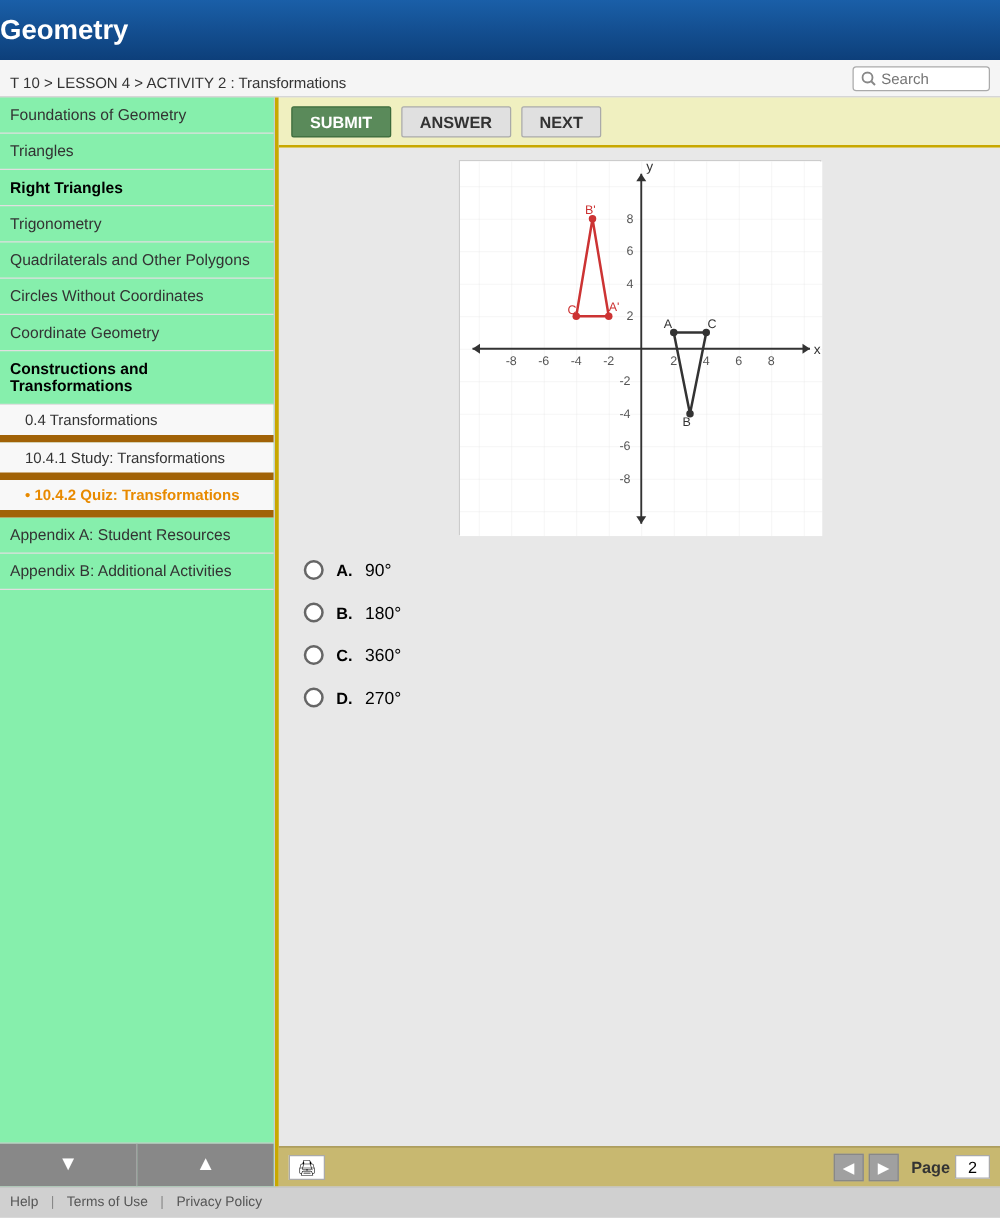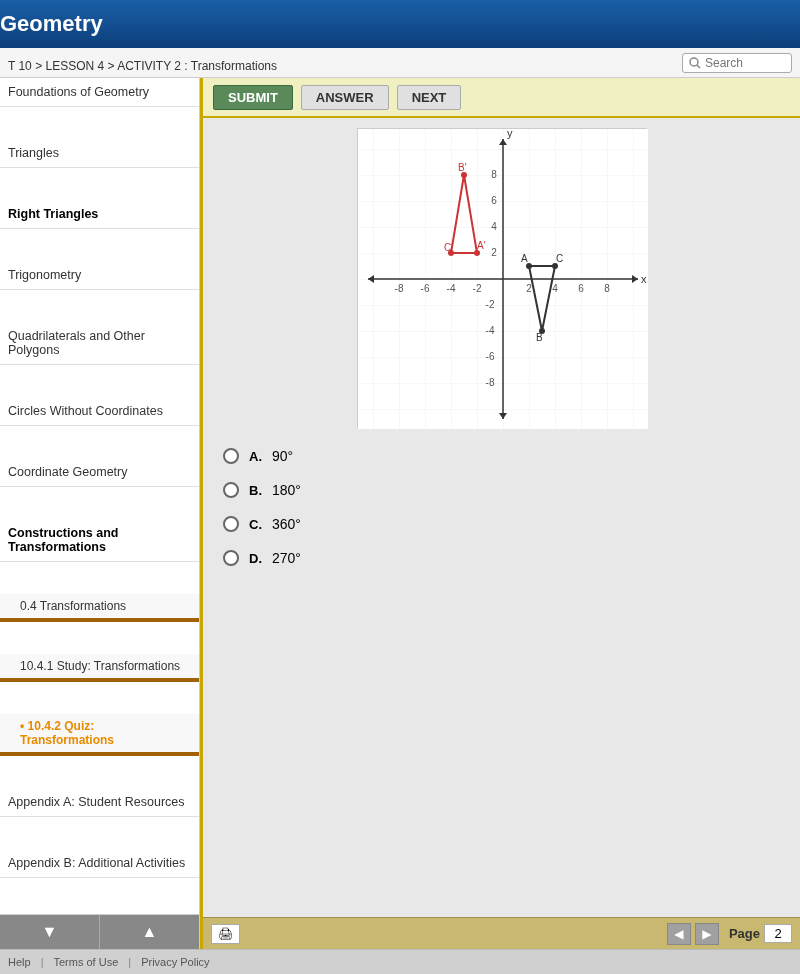--- a/index.html
+++ b/index.html
@@ -43,46 +43,45 @@
     #search-icon-svg { margin-right: 4px; }
 
     
     #main-layout {
       display: flex;
       height: calc(974px - 48px - 30px - 25px);
     }
 
     
     #sidebar {
-      width: 200px;
-      background: #ffffff;
+      width: 220px;
+      background: #86efac;
       border-right: 1px solid #ccc;
       overflow-y: auto;
       flex-shrink: 0;
       display: flex;
       flex-direction: column;
-      gap: 32px;
     }
     .sidebar-item {
       padding: 7px 8px;
       font-size: 12.5px;
       color: #333;
       cursor: pointer;
       border-bottom: 1px solid #e0e0e0;
     }
     .sidebar-item.active-section {
       font-weight: bold;
       color: #000;
     }
     .sidebar-subitem {
       padding: 5px 8px 5px 20px;
       font-size: 12px;
       color: #333;
       cursor: pointer;
-      border-bottom: 4px solid #a16207;
+      border-bottom: 6px solid #a16207;
       background: #f8f8f8;
     }
     .sidebar-subitem.current {
       color: #e88a00;
       font-weight: bold;
     }
     .sidebar-subitem.current::before {
       content: "• ";
       color: #e88a00;
     }

